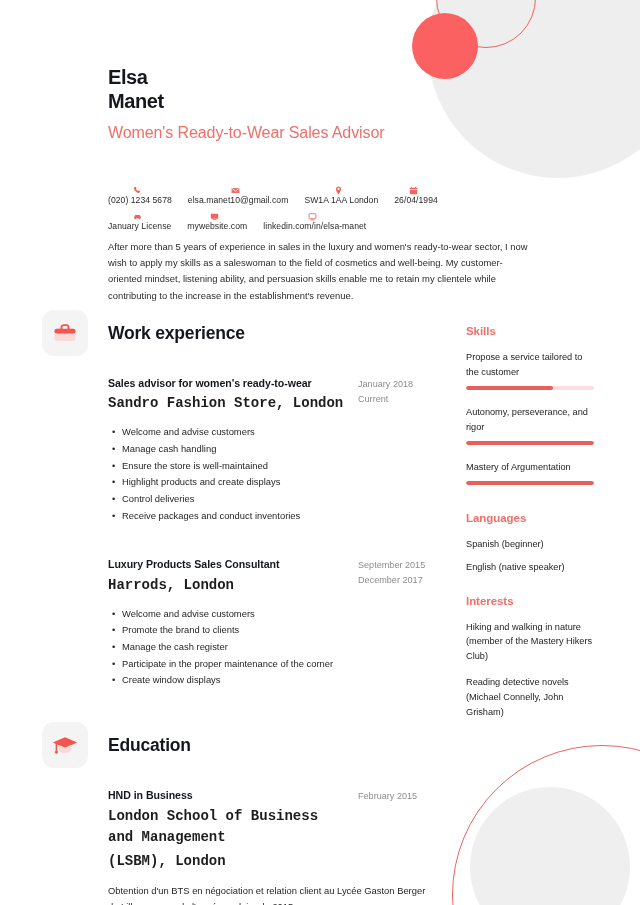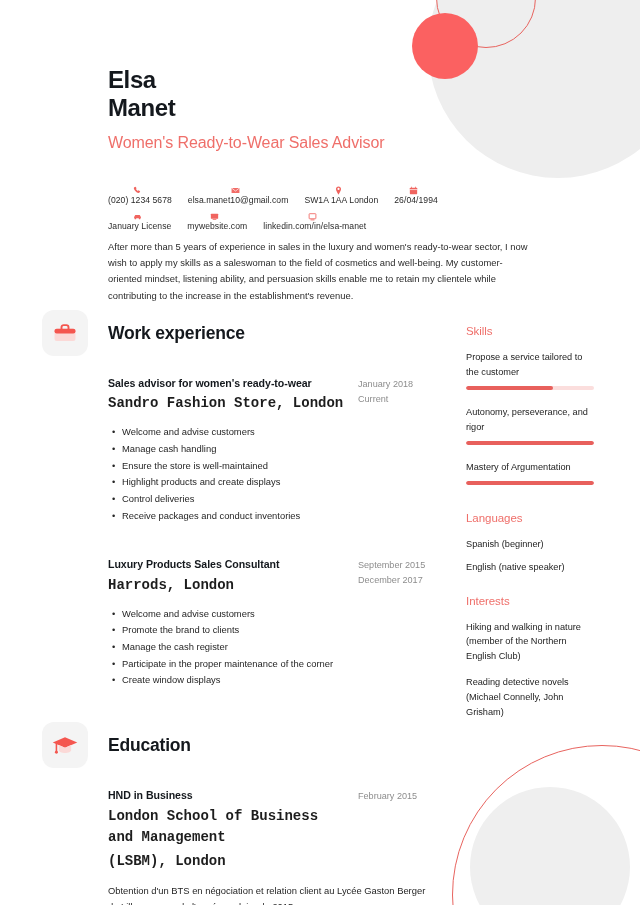--- a/index.html
+++ b/index.html
@@ -60,21 +60,21 @@
   }
 
   .header {
     position: absolute;
     left: 108px;
     top: 66px;
     width: 440px;
   }
 
   .name-line {
-    font-size: 24px;
+    font-size: 20px;
     font-weight: 700;
     letter-spacing: -0.4px;
     line-height: 1.18;
     color: #14181d;
   }
 
   .job-title {
     margin-top: 11px;
     font-size: 16px;
     color: #ef6f6a;
@@ -219,21 +219,21 @@
 
   
   .sidebar {
     position: absolute;
     left: 466px;
     top: 325px;
     width: 128px;
   }
   .side-title {
     font-size: 11.5px;
-    font-weight: 400;
+    font-weight: 700;
     color: #ef6f6a;
     margin-bottom: 13px;
     letter-spacing: -0.05px;
   }
   .skill { margin-bottom: 15px; }
   .skill-label {
     font-size: 9.2px;
     line-height: 1.6;
     color: #232323;
     margin-bottom: 7px;
@@ -478,18 +478,18 @@
 
     <div class="side-gap"></div>
 
     <div class="side-title">Languages</div>
     <div class="side-item">Spanish (beginner)</div>
     <div class="side-item">English (native speaker)</div>
 
     <div class="side-gap"></div>
 
     <div class="side-title">Interests</div>
-    <div class="side-item side-item-multi">Hiking and walking in nature (member of the Northern English Club)</div>
+    <div class="side-item side-item-multi">Hiking and walking in nature (member of the Mastery Hikers Club)</div>
     <div class="side-item side-item-multi">Reading detective novels (Michael Connelly, John Grisham)</div>
 
   </div>
 
 </div>
 
 </body></html>

